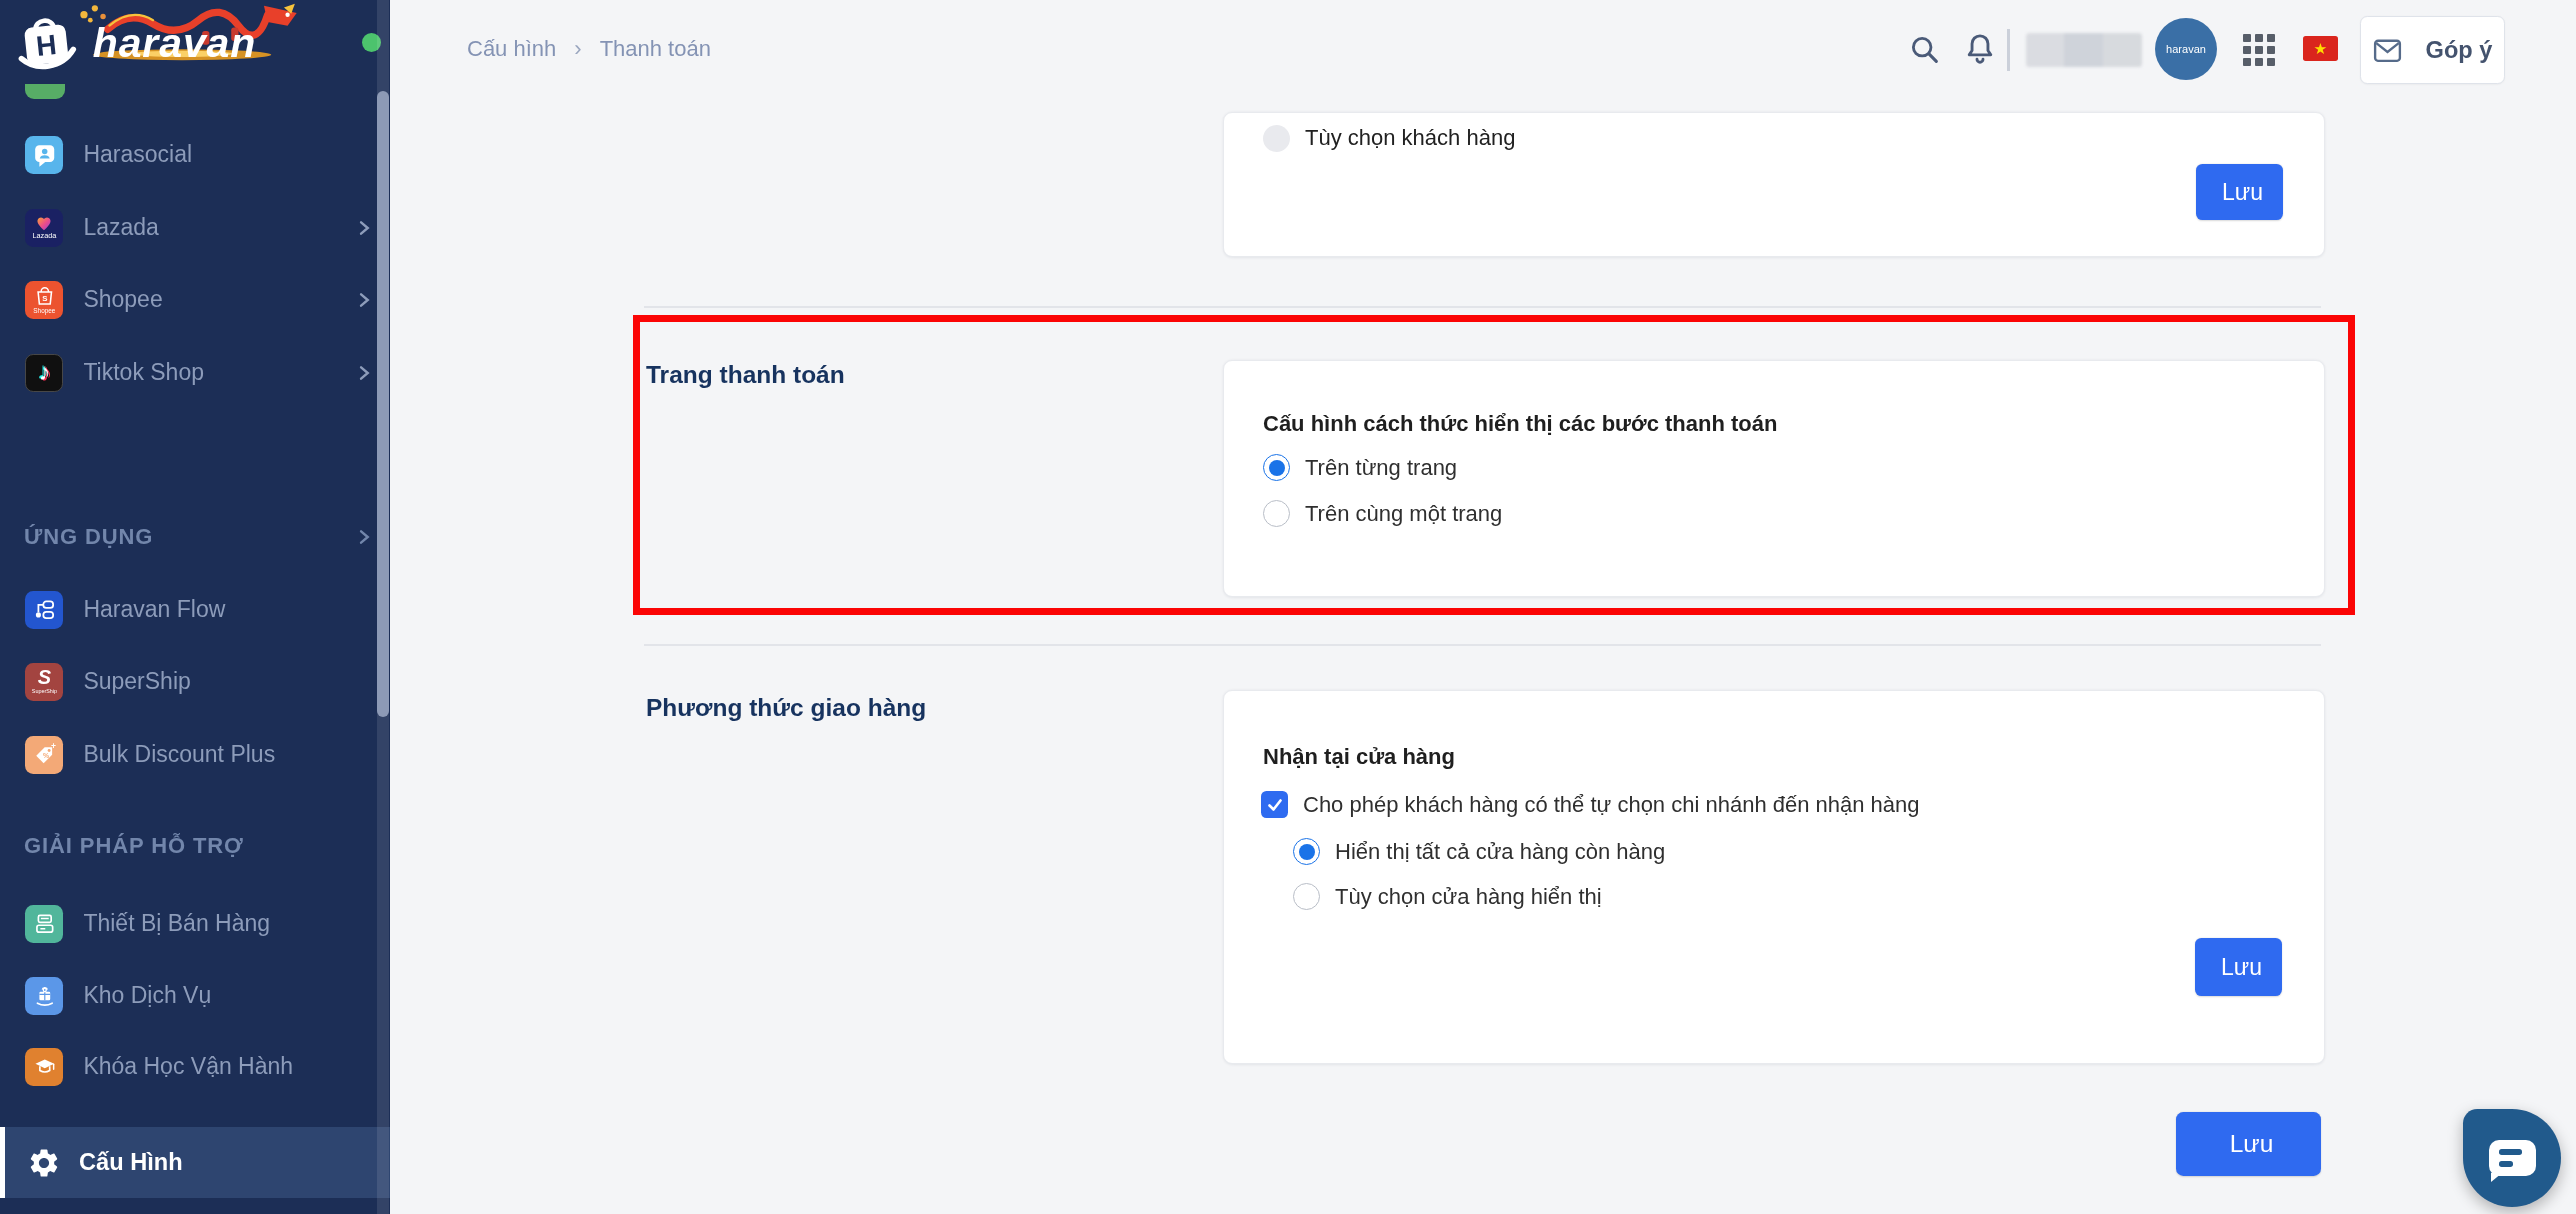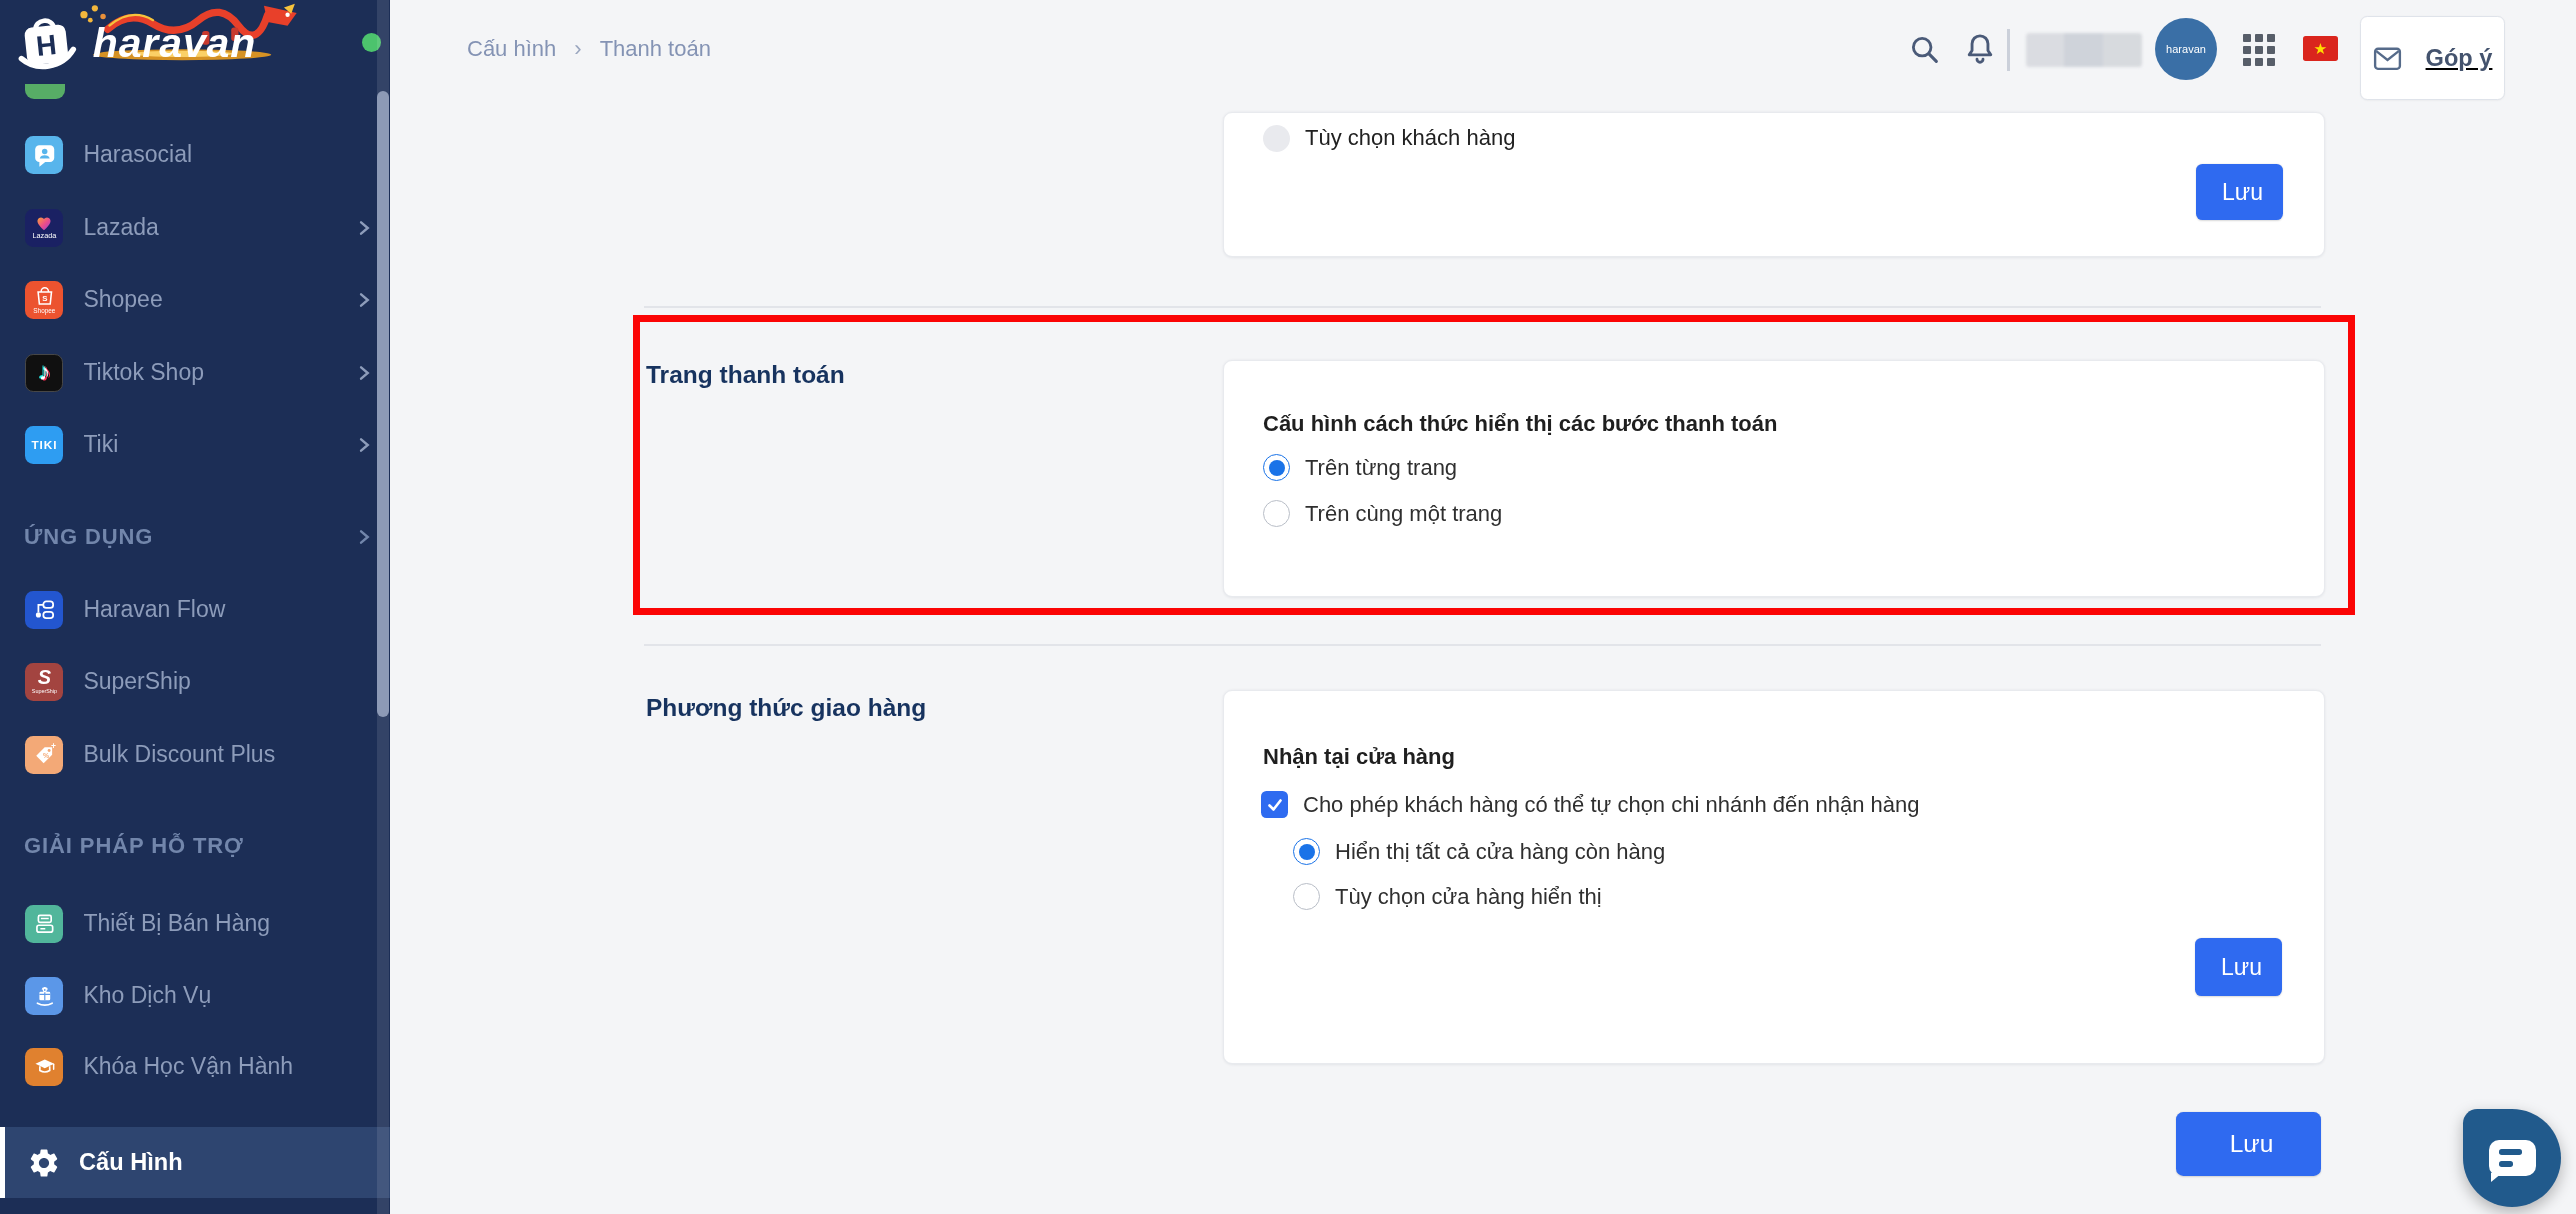--- a/index.html
+++ b/index.html
@@ -47,23 +47,23 @@
   .blur-block{position:absolute;left:1636px;top:33px;width:116px;height:34px;border-radius:3.6px;
               background:linear-gradient(90deg,#dadce1 0%,#dadce1 33%,#cfd3da 33%,#cfd3da 66%,#d7dade 66%);
               filter:blur(1.8px);}
   .avatar{position:absolute;left:1765px;top:18px;width:62px;height:62px;border-radius:50%;background:#3a6fa6;
           color:#fff;font-size:11px;display:flex;align-items:center;justify-content:center;cursor:pointer;}
   .grid-icon{position:absolute;left:1853px;top:34px;width:33px;height:33px;display:grid;
              grid-template-columns:repeat(3,8.2px);grid-template-rows:repeat(3,8.2px);gap:3.6px;cursor:pointer;}
   .grid-icon span{background:#575e69;border-radius:0.9px;}
   .flag{position:absolute;left:1913px;top:36px;width:35px;height:25.4px;background:#da251d;border-radius:2.7px;
         display:flex;align-items:center;justify-content:center;color:#ffde00;font-size:15.4px;cursor:pointer;}
-  .feedback{position:absolute;left:1970px;top:16.3px;width:145px;height:84px;background:#ffffff;
+  .feedback{position:absolute;left:1970px;top:16.3px;width:145px;height:68px;background:#ffffff;
             border:1.8px solid #dfe3ea;border-radius:7.3px;display:flex;align-items:center;justify-content:center;
-            gap:24px;cursor:pointer;box-shadow:0 0.9px 1.8px rgba(0,0,0,0.04);text-decoration:underline;}
+            gap:24px;cursor:pointer;box-shadow:0 0.9px 1.8px rgba(0,0,0,0.04);}
   .feedback-label{font-size:23.6px;color:#44536e;font-weight:bold;}
 
   
   .card{position:absolute;background:#ffffff;border:0.9px solid #e8eaee;border-radius:9px;
         box-shadow:0 0.9px 2.7px rgba(20,30,50,0.07);}
   .divider{position:absolute;left:644px;width:1677px;height:1.8px;background:#e2e4e9;}
   .sec-title{position:absolute;left:646px;font-size:24.5px;font-weight:bold;color:#17335f;}
   .card-heading{position:absolute;font-size:22px;font-weight:bold;color:#1f1f1f;}
   .opt-row{position:absolute;display:flex;align-items:center;gap:15px;cursor:pointer;}
   .opt-label{font-size:22px;color:#2f2f2f;white-space:nowrap;}
@@ -181,31 +181,20 @@
         <span class="note-glyph">♪</span>
       </span>
       <span class="nav-label">Tiktok Shop</span>
       <span class="chev">
         <svg width="16.3" height="16.3" viewBox="0 0 16 16">
             <path d="M5 2.5 L11.5 8 L5 13.5" fill="none" stroke="#8d9cba" stroke-width="2.4" stroke-linecap="round"></path>
           </svg>
       </span>
     </div>
 
-    <div class="nav-item" style="top:408px;">
-      <span class="tile" style="background:#2e9df2;">
-        <span class="tiki-text">TIKI</span>
-      </span>
-      <span class="nav-label">Tiki</span>
-      <span class="chev">
-        <svg width="16.3" height="16.3" viewBox="0 0 16 16">
-            <path d="M5 2.5 L11.5 8 L5 13.5" fill="none" stroke="#8d9cba" stroke-width="2.4" stroke-linecap="round"></path>
-          </svg>
-      </span>
-    </div>
 
     <div class="sec-head" style="top:517px;">
       <span>ỨNG DỤNG</span>
       <span class="chev">
         <svg width="16.3" height="16.3" viewBox="0 0 16 16">
             <path d="M5 2.5 L11.5 8 L5 13.5" fill="none" stroke="#7286ab" stroke-width="2.4" stroke-linecap="round"></path>
           </svg>
       </span>
     </div>
 

